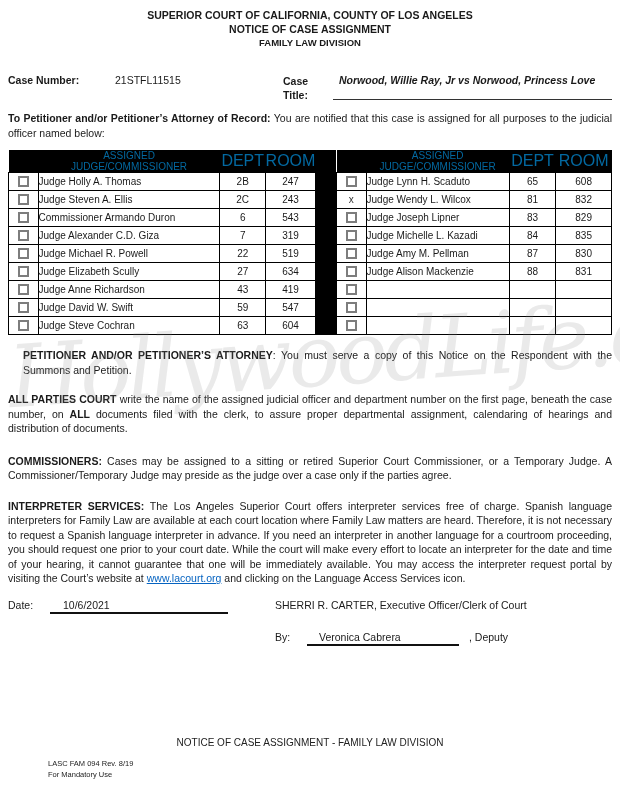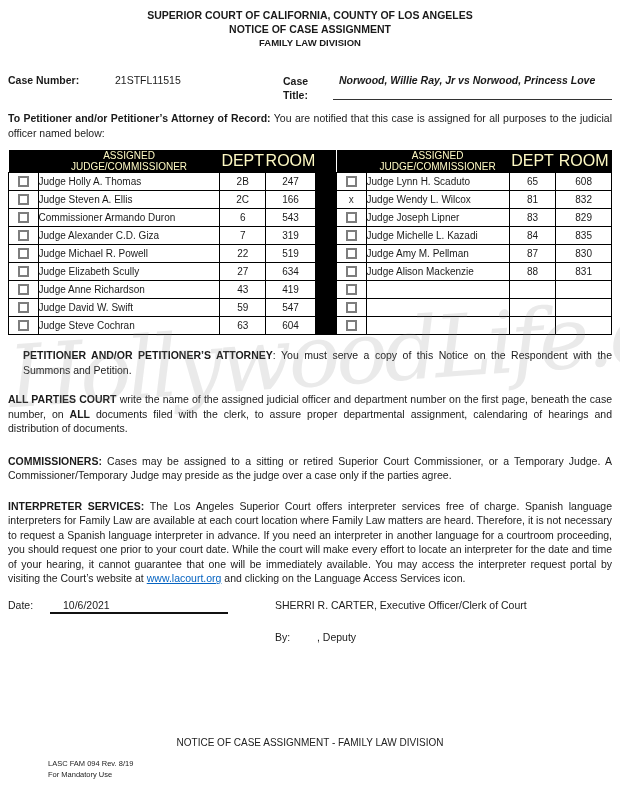--- a/index.html
+++ b/index.html
@@ -40,21 +40,21 @@
   .notice-para { margin-top: 9px; }
   .bold { font-weight: bold; }
 
   
   .table-wrap { display: flex; margin-top: 10px; }
   table.judges { border-collapse: collapse; table-layout: fixed; }
   table.left-t  { width: 308px; }
   table.right-t { width: 276px; }
   .sep-col { width: 20px; background: #000; }
   table.judges th {
-    background: #000; color: #fef9c3; font-weight: normal;
+    background: #000; color: #0369a1; font-weight: normal;
     height: 20px; padding: 0; vertical-align: middle;
   }
   th .jh-line { font-size: 10px; line-height: 11px; text-align: center; }
   table.judges td {
     border: 1px solid #000; height: 18px; padding: 0 0 0 0;
     font-size: 10px; vertical-align: middle;
   }
   td.cb-cell { text-align: center; }
   td.name-cell { padding-left: 7px; }
   td.num-cell { text-align: center; }
@@ -165,21 +165,21 @@
       <tr>
         <td class="cb-cell"><span class="checkbox"></span></td>
         <td class="name-cell">Judge Holly A. Thomas</td>
         <td class="num-cell">2B</td>
         <td class="num-cell">247</td>
       </tr>
       <tr>
         <td class="cb-cell"><span class="checkbox"></span></td>
         <td class="name-cell">Judge Steven A. Ellis</td>
         <td class="num-cell">2C</td>
-        <td class="num-cell">166</td>
+        <td class="num-cell">243</td>
       </tr>
       <tr>
         <td class="cb-cell"><span class="checkbox"></span></td>
         <td class="name-cell">Commissioner Armando Duron</td>
         <td class="num-cell">6</td>
         <td class="num-cell">543</td>
       </tr>
       <tr>
         <td class="cb-cell"><span class="checkbox"></span></td>
         <td class="name-cell">Judge Alexander C.D. Giza</td>
@@ -314,20 +314,21 @@
 
   <div class="sig-block">
     <div class="sig-left">
       <div class="date-label">Date:</div>
       <div class="date-line">10/6/2021</div>
     </div>
     <div class="sig-right">
       <div class="clerk-line">SHERRI R. CARTER, Executive Officer/Clerk of Court</div>
       <div class="by-row">
         <div class="by-label">By:</div>
+        <div class="deputy-line">Veronica Cabrera</div>
         <div class="deputy-suffix">, Deputy</div>
       </div>
     </div>
   </div>
 
   <div class="footer-title">NOTICE OF CASE ASSIGNMENT - FAMILY LAW DIVISION</div>
   <div class="form-id">
     <div>LASC FAM 094 Rev. 8/19</div>
     <div>For Mandatory Use</div>
   </div>

